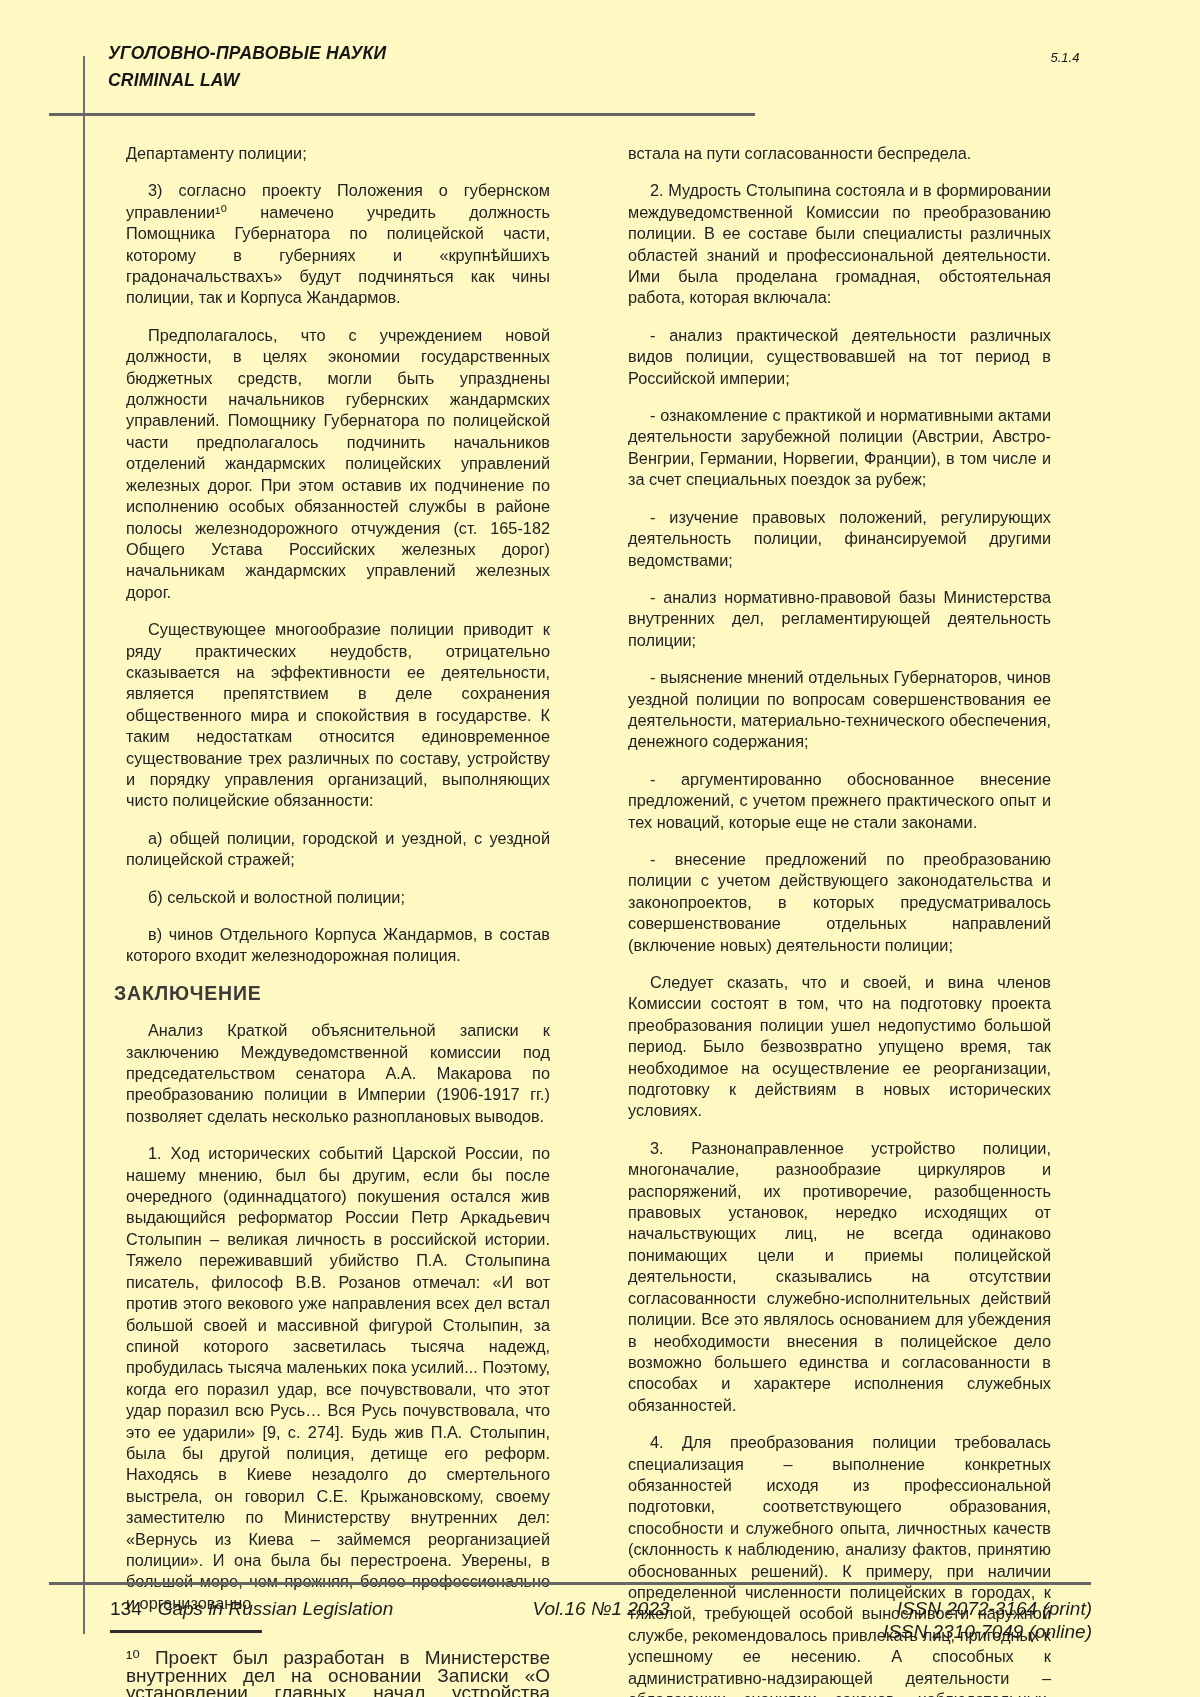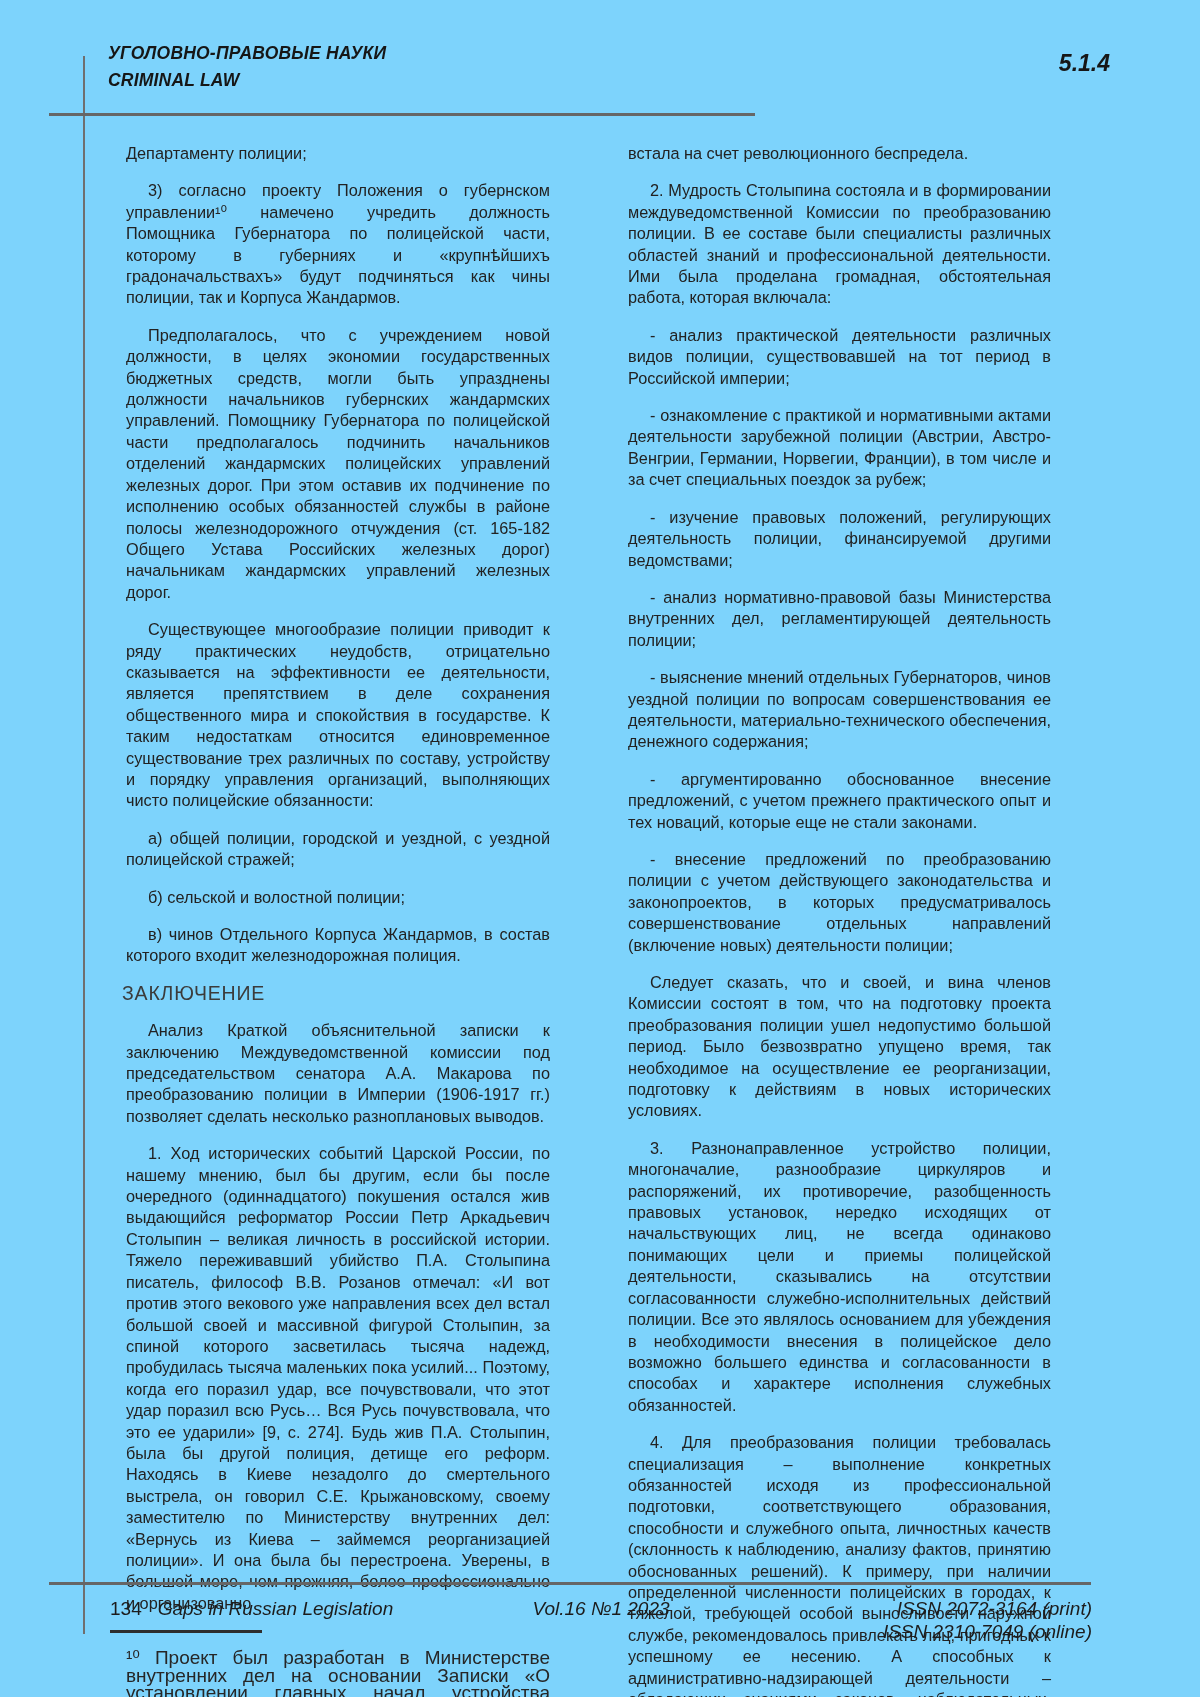--- a/index.html
+++ b/index.html
@@ -1,36 +1,36 @@
 <!DOCTYPE html>
 <html><head>
 <meta charset="utf-8">
 <style>
   html,body{margin:0;padding:0;background:#ffffff;}
   .page{
-    position:relative;width:1200px;height:1697px;background:#7dd3fc;
+    position:relative;width:1200px;height:1697px;background:#fef9c3;
     font-family:"Liberation Sans","DejaVu Sans",sans-serif;color:#1f1f1f;overflow:hidden;
   }
   .vrule{position:absolute;left:83px;top:56px;width:1.5px;height:1578px;background:#6f6f6f;}
   .hrule-top{position:absolute;left:49px;top:113px;width:706px;height:2.5px;background:#666;}
   .hrule-bottom{position:absolute;left:49px;top:1582px;width:1042px;height:2.5px;background:#666;}
 
   .header{position:absolute;left:108px;top:40px;font-style:italic;font-weight:bold;
     font-size:17.5px;line-height:27px;color:#161616;letter-spacing:.2px;}
-  .code{position:absolute;left:1020px;top:50px;width:90px;text-align:right;
-    font-style:italic;font-weight:bold;font-size:23px;color:#161616;}
+  .code{position:absolute;left:1020px;top:50px;width:90px;text-align:center;
+    font-style:italic;font-weight:normal;font-size:13px;color:#161616;}
 
   .col{position:absolute;top:127px;font-size:16.3px;line-height:21.4px;text-align:justify;color:#222;}
   .col-left{left:110px;width:456px;}
   .col-right{left:612px;width:455px;}
   .col p{margin:16px;padding:0;}
   .col p.ind{text-indent:22px;}
 
-  .concl{font-size:19.5px;font-weight:normal;letter-spacing:.8px;color:#3b3b3b;
-    margin:14px 0 13px 12px;text-align:left;}
+  .concl{font-size:19.5px;font-weight:bold;letter-spacing:.8px;color:#3b3b3b;
+    margin:14px 0 13px 4px;text-align:left;}
 
   .fnrule{width:152px;height:0;border:none;border-top:3px solid #2e2e2e;margin:9px 0 7px 0;}
   .footnote{font-size:19px;line-height:17.5px;text-align:justify;color:#262626;}
 
   .footer{position:absolute;left:110px;top:1597px;width:982px;display:flex;
     align-items:flex-start;font-size:19px;line-height:23px;color:#1c1c1c;}
   .footer .fleft{flex:1;display:flex;gap:16px;}
   .footer .num{font-style:normal;}
   .footer .journal{font-style:italic;text-align:center;}
   .footer .vol{font-style:italic;white-space:nowrap;}
@@ -60,21 +60,21 @@
     <p class="ind">б) сельской и волостной полиции;</p>
     <p class="ind">в) чинов Отдельного Корпуса Жандармов, в состав которого входит железнодорожная полиция.</p>
     <div class="concl">ЗАКЛЮЧЕНИЕ</div>
     <p class="ind">Анализ Краткой объяснительной записки к заключению Междуведомственной комиссии под председательством сенатора А.А. Макарова по преобразованию полиции в Империи (1906-1917 гг.) позволяет сделать несколько разноплановых выводов.</p>
     <p class="ind">1. Ход исторических событий Царской России, по нашему мнению, был бы другим, если бы после очередного (одиннадцатого) покушения остался жив выдающийся реформатор России Петр Аркадьевич Столыпин – великая личность в российской истории. Тяжело переживавший убийство П.А. Столыпина писатель, философ В.В. Розанов отмечал: «И вот против этого векового уже направления всех дел встал большой своей и массивной фигурой Столыпин, за спиной которого засветилась тысяча надежд, пробудилась тысяча маленьких пока усилий... Поэтому, когда его поразил удар, все почувствовали, что этот удар поразил всю Русь… Вся Русь почувствовала, что это ее ударили» [9, с. 274]. Будь жив П.А. Столыпин, была бы другой полиция, детище его реформ. Находясь в Киеве незадолго до смертельного выстрела, он говорил С.Е. Крыжановскому, своему заместителю по Министерству внутренних дел: «Вернусь из Киева – займемся реорганизацией полиции». И она была бы перестроена. Уверены, в большей мере, чем прежняя, более профессионально и организованно</p>
     <hr class="fnrule">
     <p class="footnote">¹⁰ Проект был разработан в Министерстве внутренних дел на основании Записки «О установлении главных начал устройства губернских учреждений» и Особых журналов Совета Министров от 20 и 27 января 1907 г., одобренных Николаем II 21 марта 1907 г. Работа над проектом так и не была завершена. См.:  П.А. Столыпин. Программа реформ. Документы и материалы. В 2 томах. Т. 1. М.:РОССПЭН, 2003. С.330-352.</p>
   </div>
 
   <div class="col col-right">
-    <p>встала на счет революционного беспредела.</p>
+    <p>встала на пути согласованности беспредела.</p>
     <p class="ind">2. Мудрость Столыпина состояла и в формировании междуведомственной Комиссии по преобразованию полиции. В ее составе были специалисты различных областей знаний и профессиональной деятельности. Ими была проделана громадная, обстоятельная работа, которая включала:</p>
     <p class="ind">- анализ практической деятельности различных видов полиции, существовавшей на тот период в Российской империи;</p>
     <p class="ind">- ознакомление с практикой и нормативными актами деятельности зарубежной полиции (Австрии, Австро-Венгрии, Германии, Норвегии, Франции), в том числе и за счет специальных поездок за рубеж;</p>
     <p class="ind">- изучение правовых положений, регулирующих деятельность полиции, финансируемой другими ведомствами;</p>
     <p class="ind">- анализ нормативно-правовой базы Министерства внутренних дел, регламентирующей деятельность полиции;</p>
     <p class="ind">- выяснение мнений отдельных Губернаторов, чинов уездной полиции по вопросам совершенствования ее деятельности, материально-технического обеспечения, денежного содержания;</p>
     <p class="ind">- аргументированно обоснованное внесение предложений, с учетом прежнего практического опыт и тех новаций, которые еще не стали законами.</p>
     <p class="ind">- внесение предложений по преобразованию полиции с учетом действующего законодательства и законопроектов, в которых предусматривалось совершенствование отдельных направлений (включение новых) деятельности полиции;</p>
     <p class="ind">Следует сказать, что и своей, и вина членов Комиссии состоят в том, что на подготовку проекта преобразования полиции ушел недопустимо большой период. Было безвозвратно упущено время, так необходимое на осуществление ее реорганизации, подготовку к действиям в новых исторических условиях.</p>
     <p class="ind">3. Разнонаправленное устройство полиции, многоначалие, разнообразие циркуляров и распоряжений, их противоречие, разобщенность правовых установок, нередко исходящих от начальствующих лиц, не всегда одинаково понимающих цели и приемы полицейской деятельности, сказывались на отсутствии согласованности служебно-исполнительных действий полиции. Все это являлось основанием для убеждения в необходимости внесения в полицейское дело возможно большего единства и согласованности в способах и характере исполнения служебных обязанностей.</p>

